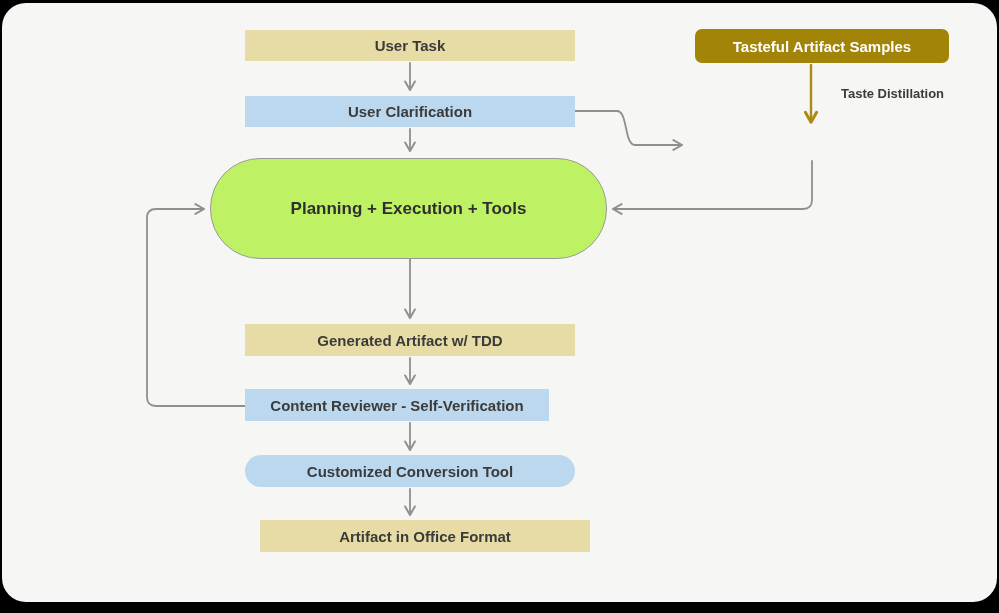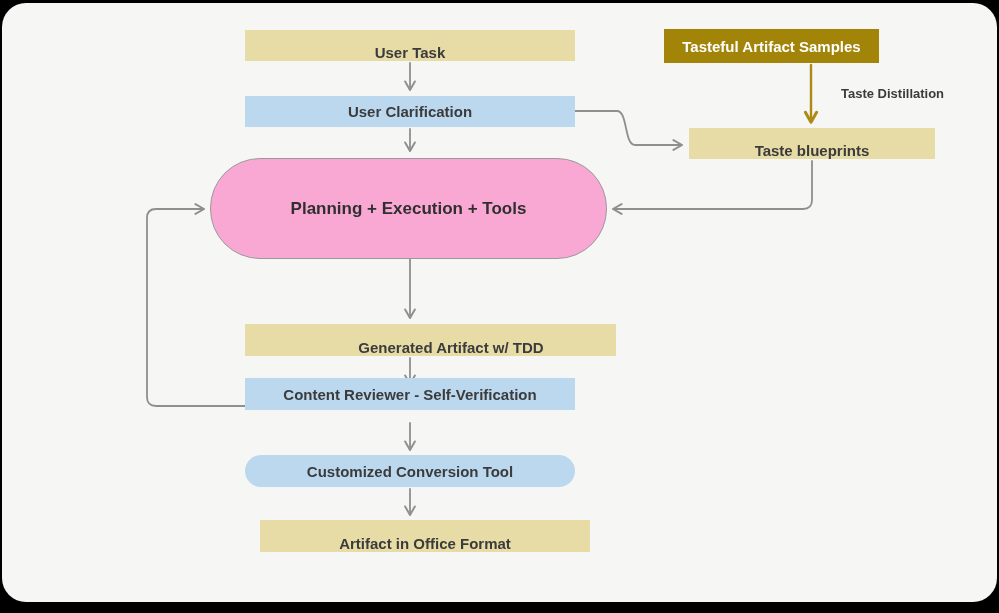--- a/index.html
+++ b/index.html
@@ -19,25 +19,25 @@
   .edge{fill:none;stroke:var(--line-gray,#8f8f8f);stroke-width:1.8;stroke-linecap:round;stroke-linejoin:round;}
   .edge-gold{fill:none;stroke:var(--gold-arrow,#ad8a15);stroke-width:2.4;stroke-linecap:round;stroke-linejoin:round;}
   .mk-gray{fill:none;stroke:var(--line-gray,#8f8f8f);stroke-width:1.8;stroke-linecap:round;stroke-linejoin:round;}
   .mk-gold{fill:none;stroke:var(--gold-arrow,#ad8a15);stroke-width:2.4;stroke-linecap:round;stroke-linejoin:round;}
   .node{
     position:absolute;
     display:flex;align-items:center;justify-content:center;
     font-size:15px;font-weight:600;color:var(--text-dark,#3b3b3b);
     text-align:center;white-space:nowrap;
   }
-  .box-tan{background:var(--tan,#e7dca5);align-items:flex-end;}
+  .box-tan{background:var(--tan,#e7dca5);}
   .box-blue{background:var(--blue,#bcd8ee);}
   .box-gold{background:var(--gold-dark,#a28408);color:#fff;}
   .stadium{
-    background:#f9a8d4;
+    background:#bef264;
     border:1.6px solid var(--node-border,#9a9a9a);
   }
   .planning{
     left:210px;top:158px;width:395px;height:99px;
     border-radius:50px;
     font-size:17px;font-weight:700;color:#2f2f2f;
   }
   .iterate{
     left:30px;top:276px;width:99px;height:48px;
     border-radius:24px;
@@ -80,33 +80,30 @@
   </div>
 
   <div class="node box-blue" style="left:245px;top:96px;width:330px;height:31px;">
     <span>User Clarification</span>
   </div>
 
   <div class="node stadium planning">
     <span>Planning + Execution + Tools</span>
   </div>
 
-  <div class="node box-gold" style="left:664px;top:29px;width:215px;height:34px;">
+  <div class="node box-gold" style="left:695px;top:29px;width:254px;height:34px;border-radius:7px;">
     <span>Tasteful Artifact Samples</span>
   </div>
 
-  <div class="node box-tan" style="left:689px;top:128px;width:246px;height:31px;">
-    <span>Taste blueprints</span>
-  </div>
 
-  <div class="node box-tan" style="left:245px;top:324px;width:330px;height:32px;padding-left:41px;">
+  <div class="node box-tan" style="left:245px;top:324px;width:330px;height:32px;">
     <span>Generated Artifact w/ TDD</span>
   </div>
 
-  <div class="node box-blue" style="left:245px;top:378px;width:330px;height:32px;">
+  <div class="node box-blue" style="left:245px;top:389px;width:304px;height:32px;">
     <span>Content Reviewer - Self-Verification</span>
   </div>
 
   <div class="node box-blue" style="left:245px;top:455px;width:330px;height:32px;border-radius:16px;">
     <span>Customized Conversion Tool</span>
   </div>
 
   <div class="node box-tan" style="left:260px;top:520px;width:330px;height:32px;">
     <span>Artifact in Office Format</span>
   </div>

